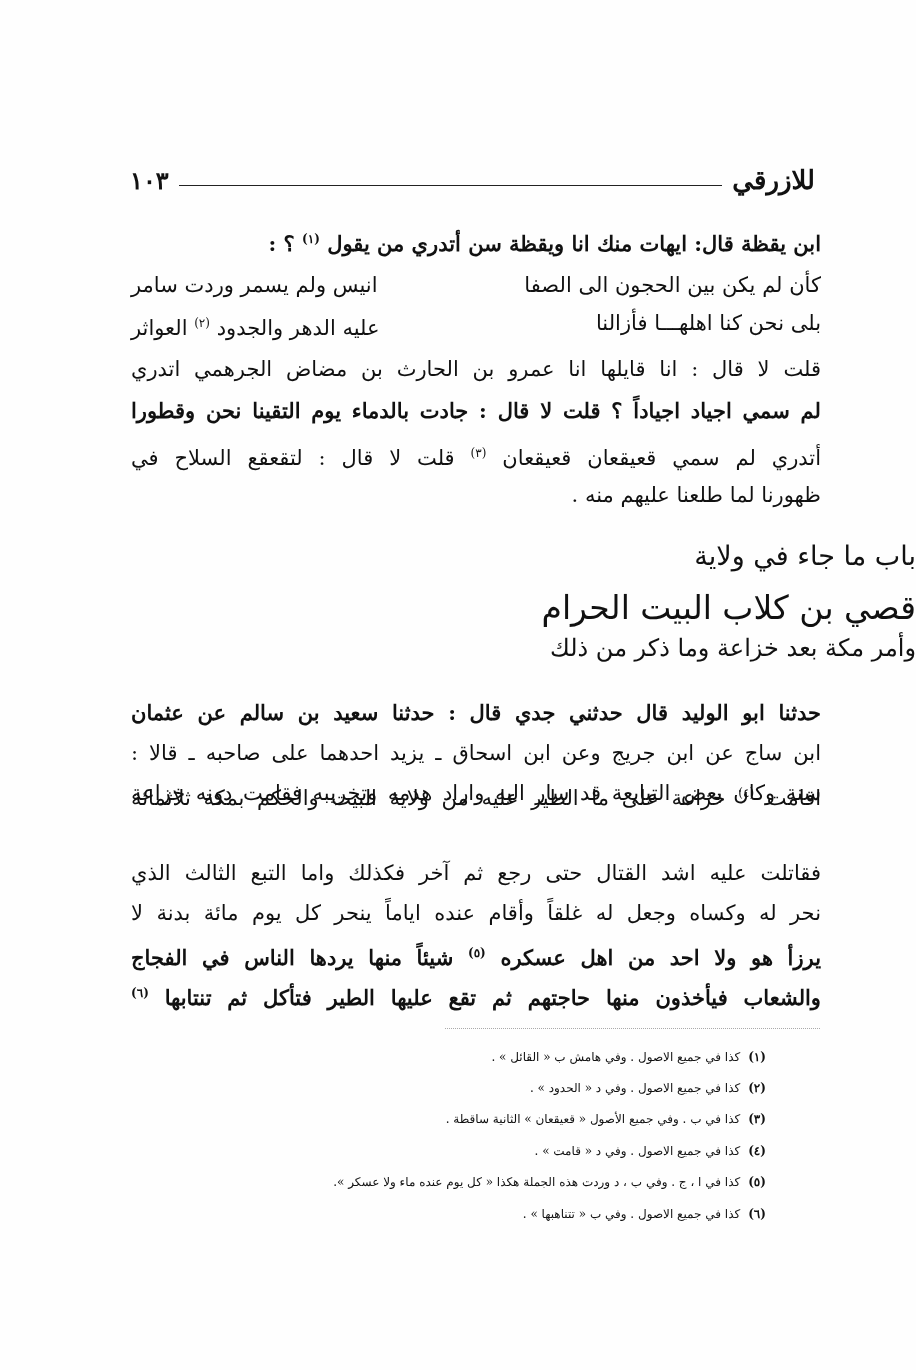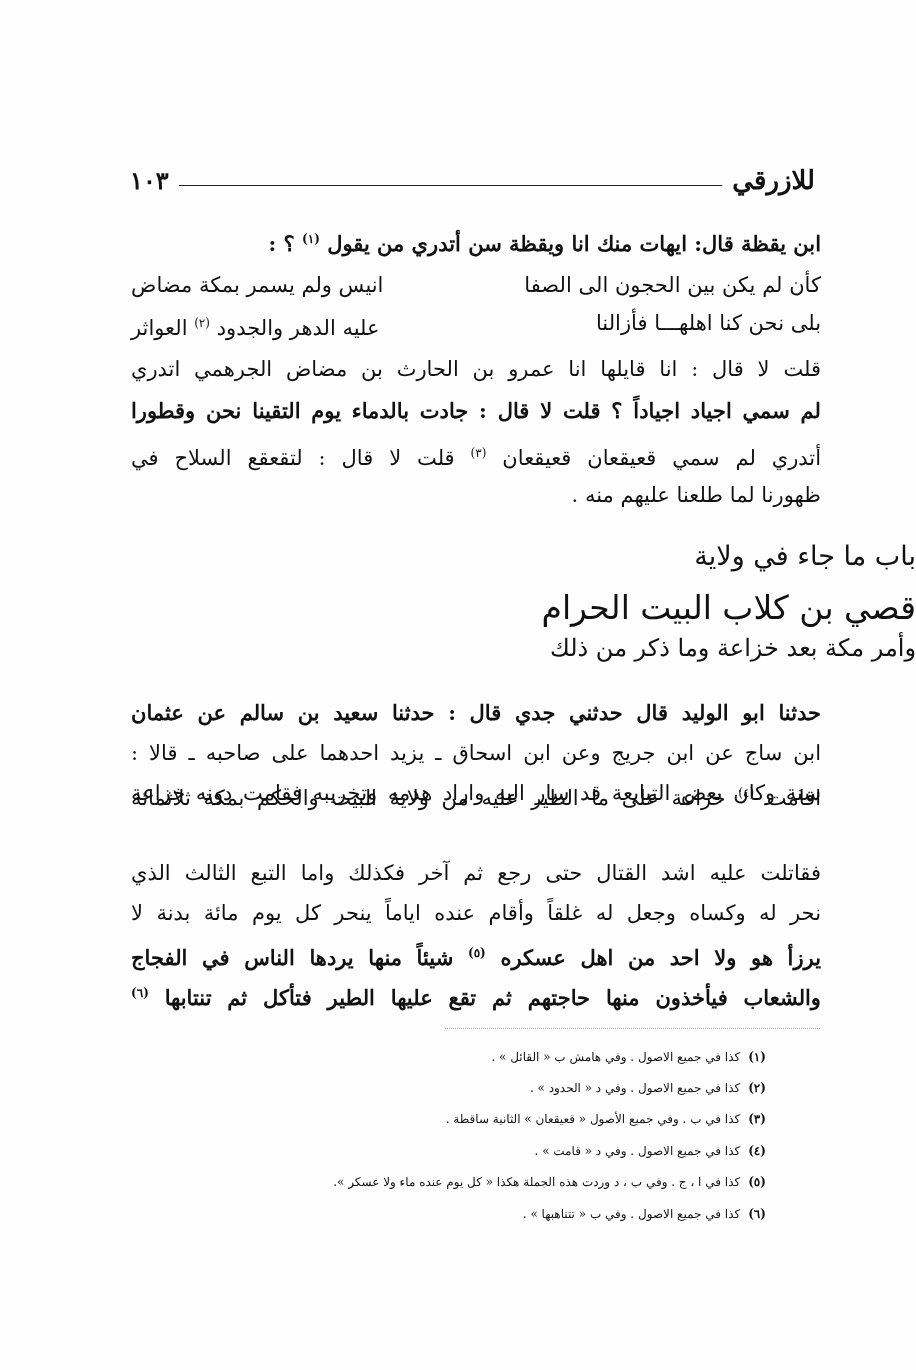--- a/index.html
+++ b/index.html
@@ -57,21 +57,21 @@
   </div>
 
   <div class="line full lastline bold" style="top:222px;">
     <span>ابن يقظة قال: ايهات منك انا ويقظة سن أتدري من يقول</span>
     <span class="sup">(١)</span>
     <span>؟ :</span>
   </div>
 
   <div class="verse" style="top:268px;">
     <span class="hemi">كأن لم يكن بين الحجون الى الصفا</span>
-    <span class="hemi">انيس ولم يسمر بمكة مضاض</span>
+    <span class="hemi">انيس ولم يسمر وردت سامر</span>
   </div>
   <div class="verse" style="top:306px;">
     <span class="hemi">بلى نحن كنا اهلهـــا فأزالنا</span>
     <span class="hemi">
       <span>عليه الدهر والجدود</span>
       <span class="sup">(٢)</span>
       <span>العواثر</span>
     </span>
   </div>
 

